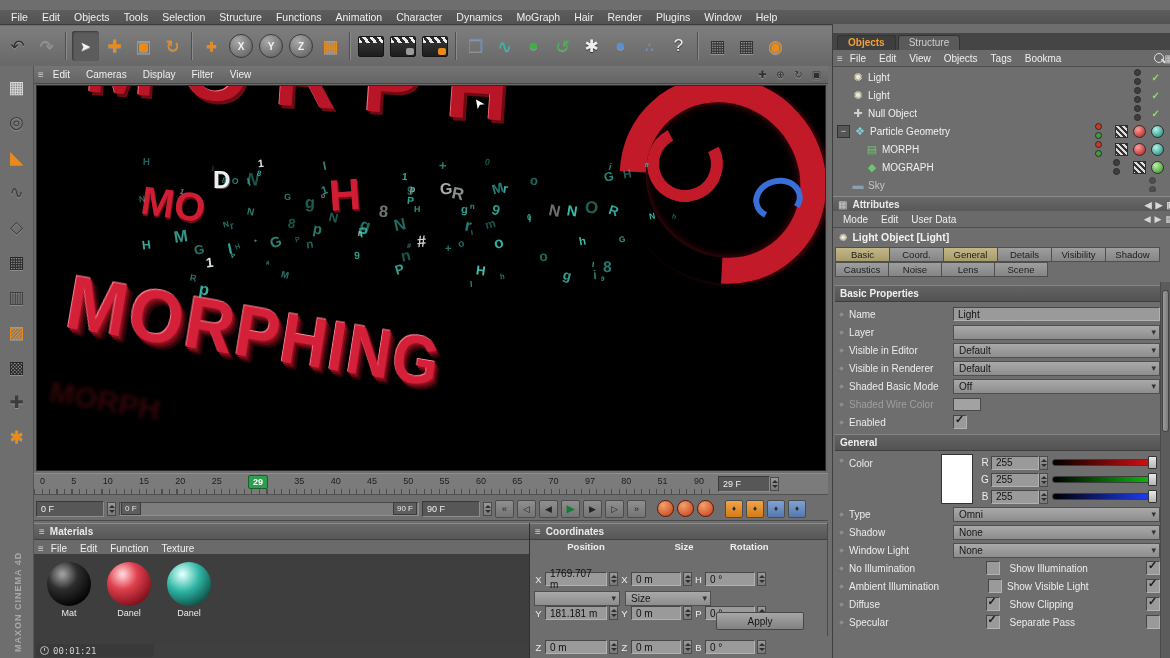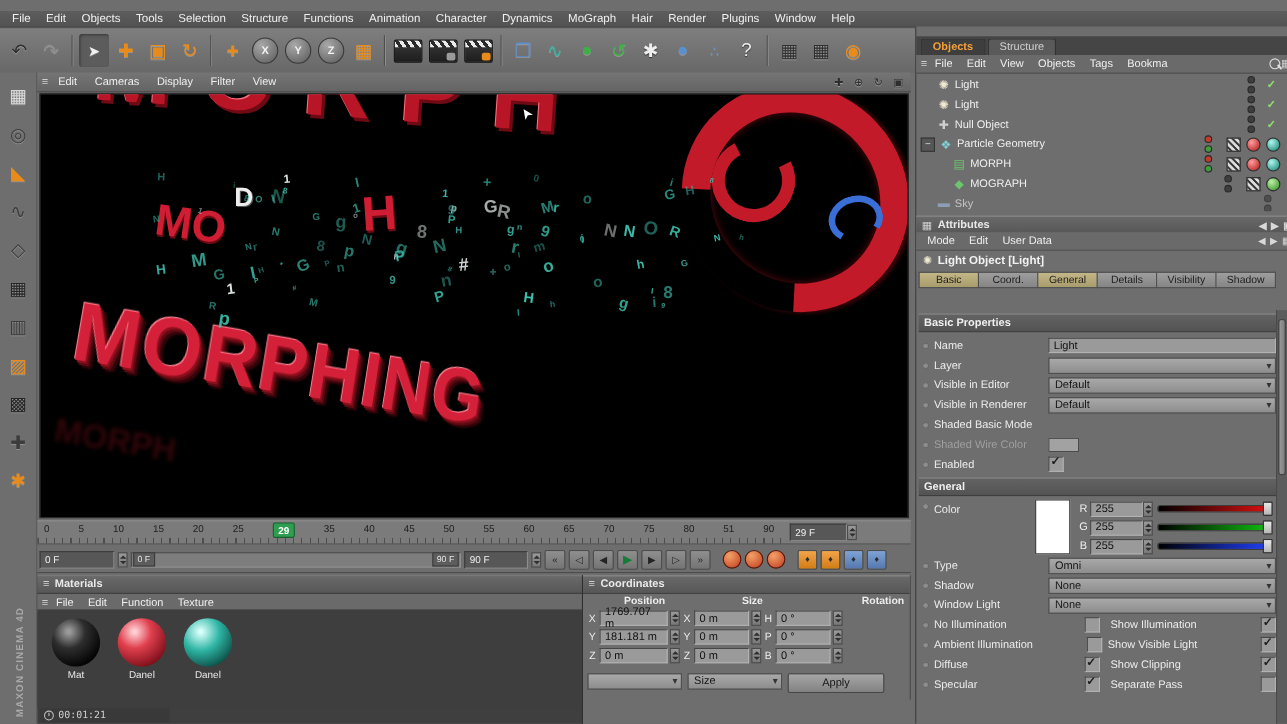--- a/index.html
+++ b/index.html
@@ -139,25 +139,25 @@
   .matball.teal{background:radial-gradient(circle at 35% 28%,#d8fffb 3%,#2fb5a4 40%,#0b4a42 82%);}
   .matname{font-size:9px;color:#e9e9e9;}
   #timechip{left:36px;top:644px;width:118px;height:13px;background:#393939;display:flex;align-items:center;
             gap:4px;padding:0 4px;box-sizing:border-box;color:#cfcfcf;
             font-family:"DejaVu Sans Mono",monospace;font-size:9px;}
   .clockicon{width:9px;height:9px;border:1px solid #bbb;border-radius:50%;position:relative;box-sizing:border-box;}
   .clockicon::after{content:"";position:absolute;left:3px;top:1px;width:1px;height:3px;background:#bbb;}
 
   
   #coords{left:530px;top:523px;width:298px;height:113px;background:#6e6e6e;box-sizing:border-box;border-right:1px solid #4a4a4a;}
-  #coordgrid{position:absolute;left:4px;top:18px;right:4px;display:flex;flex-direction:column;gap:3px;}
+  #coordgrid{position:absolute;left:4px;top:18px;right:4px;display:flex;flex-direction:column;gap:20px;}
   .chead{display:flex;font-size:9.5px;font-weight:bold;color:#ededed;}
   .chead span:nth-child(1){width:104px;text-align:center;}
   .chead span:nth-child(2){width:92px;text-align:center;}
-  .chead span:nth-child(3){width:92px;text-align:right;}
+  .chead span:nth-child(3){width:92px;text-align:left;}
   .crow{display:flex;align-items:center;gap:2px;}
   .clab{width:9px;font-size:9.5px;color:#ededed;text-align:center;}
   .cfield{width:62px;}
   .cfield2{width:50px;}
   #coordfoot{position:absolute;left:4px;bottom:6px;right:4px;display:flex;gap:5px;}
 
   
   #right{left:832px;top:24px;width:338px;height:634px;background:#6e6e6e;border-left:1px solid #3f3f3f;box-sizing:border-box;}
   #otabs{position:absolute;left:0;top:9px;width:100%;height:17px;background:#454545;display:flex;align-items:flex-end;padding-left:4px;box-sizing:border-box;gap:2px;}
   .otab{padding:1px 10px 2px;font-size:10px;background:#5a5a5a;color:#cfcfcf;border:1px solid #333;border-bottom:none;border-radius:3px 3px 0 0;}
@@ -425,21 +425,21 @@
     <span class="tick">25</span>
     <span class="tick cur">29</span>
     <span class="tick">35</span>
     <span class="tick">40</span>
     <span class="tick">45</span>
     <span class="tick">50</span>
     <span class="tick">55</span>
     <span class="tick">60</span>
     <span class="tick">65</span>
     <span class="tick">70</span>
-    <span class="tick">75</span>
+    <span class="tick">97</span>
     <span class="tick">80</span>
     <span class="tick">51</span>
     <span class="tick">90</span>
   </div>
   <span class="rfield" style="width:42px;margin-left:8px;">29 F</span>
   <span class="spin"></span>
 </div>
 
 <div id="transport" class="abs">
   <span class="rfield" style="width:58px;">0 F</span>
@@ -539,21 +539,21 @@
       <span class="field cfield2">0 m</span>
           <span class="spin"></span>
       <span class="clab">B</span>
       <span class="field cfield2">0 °</span>
           <span class="spin"></span>
     </div>
   </div>
   <div id="coordfoot">
     <span class="drop" style="width:86px;"></span>
     <span class="drop" style="width:86px;">Size</span>
-    <span class="btn" style="width:86px;">Apply</span>
+    <span class="btn" style="width:86px;margin-top:21px;">Apply</span>
   </div>
 </div>
 
 <div id="right" class="abs">
 
   <div id="otabs">
     <span class="otab active">Objects</span>
     <span class="otab">Structure</span>
   </div>
 
@@ -680,20 +680,26 @@
   </div>
 
   <div id="atabs1" class="atabs">
     <span class="atab sel">Basic</span>
     <span class="atab">Coord.</span>
     <span class="atab sel">General</span>
     <span class="atab">Details</span>
     <span class="atab">Visibility</span>
     <span class="atab">Shadow</span>
   </div>
+  <div id="atabs2" class="atabs">
+    <span class="atab">Caustics</span>
+    <span class="atab">Noise</span>
+    <span class="atab">Lens</span>
+    <span class="atab">Scene</span>
+  </div>
 
   <div id="attrbody">
     <div class="sechead">Basic Properties</div>
 
     <div class="arow">
       <span class="adot"></span>
       <span class="alabel">Name</span>
       <span class="field grow">Light</span>
     </div>
     <div class="arow">
@@ -707,20 +713,21 @@
       <span class="drop grow">Default</span>
     </div>
     <div class="arow">
       <span class="adot"></span>
       <span class="alabel">Visible in Renderer</span>
       <span class="drop grow">Default</span>
     </div>
     <div class="arow">
       <span class="adot"></span>
       <span class="alabel">Shaded Basic Mode</span>
+      <span class="drop grow">Off</span>
     </div>
     <div class="arow">
       <span class="adot"></span>
       <span class="alabel dim">Shaded Wire Color</span>
       <span class="swatch mini"></span>
     </div>
     <div class="arow">
       <span class="adot"></span>
       <span class="alabel">Enabled</span>
       <span class="check on"></span>

